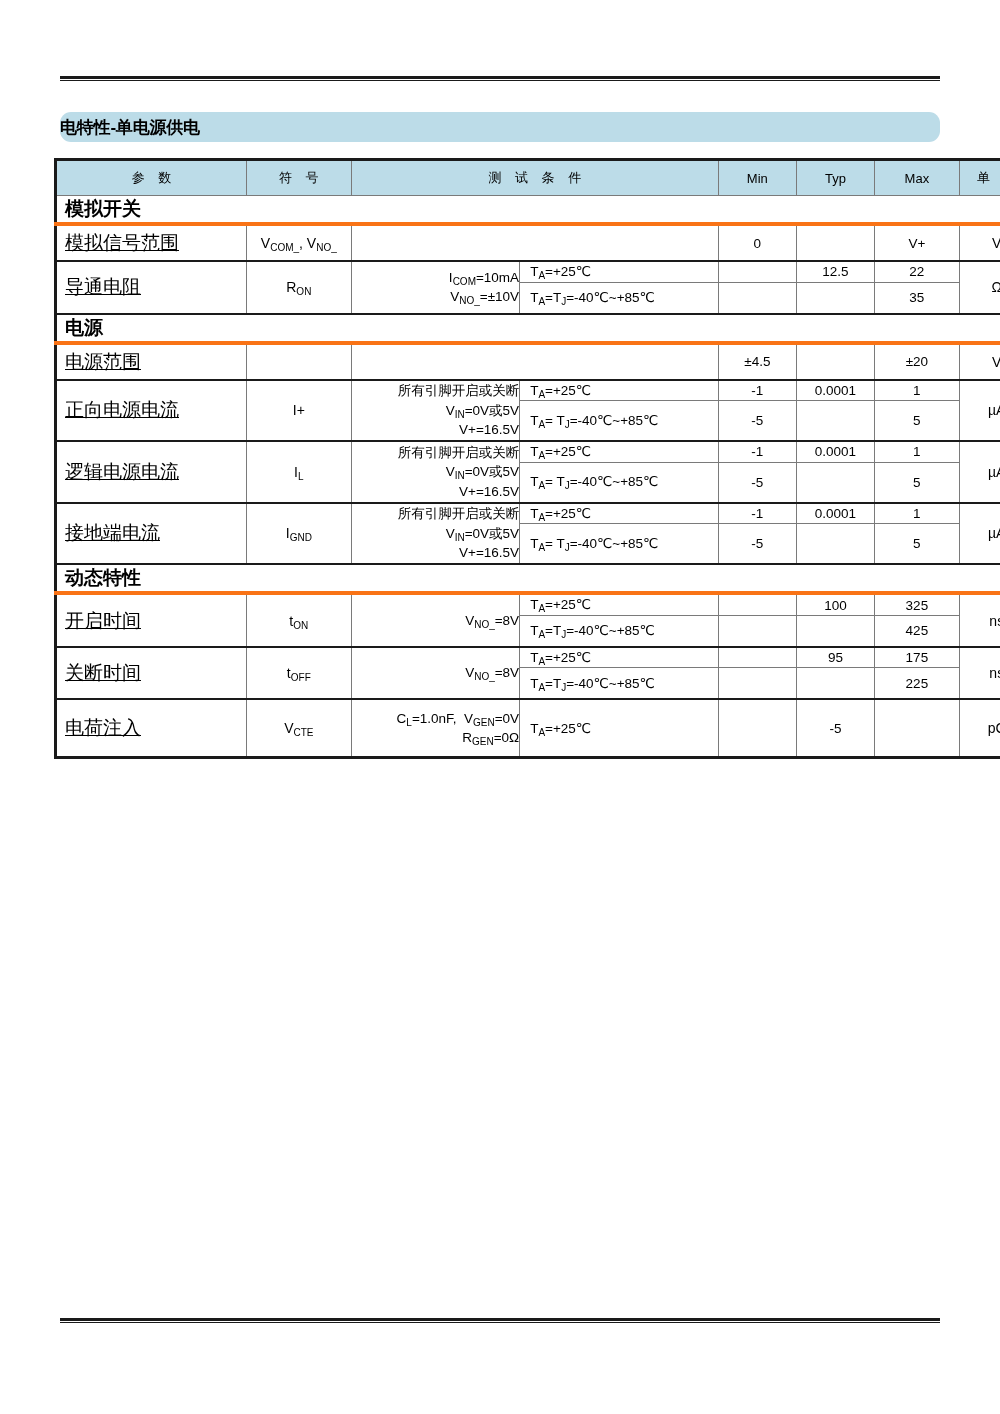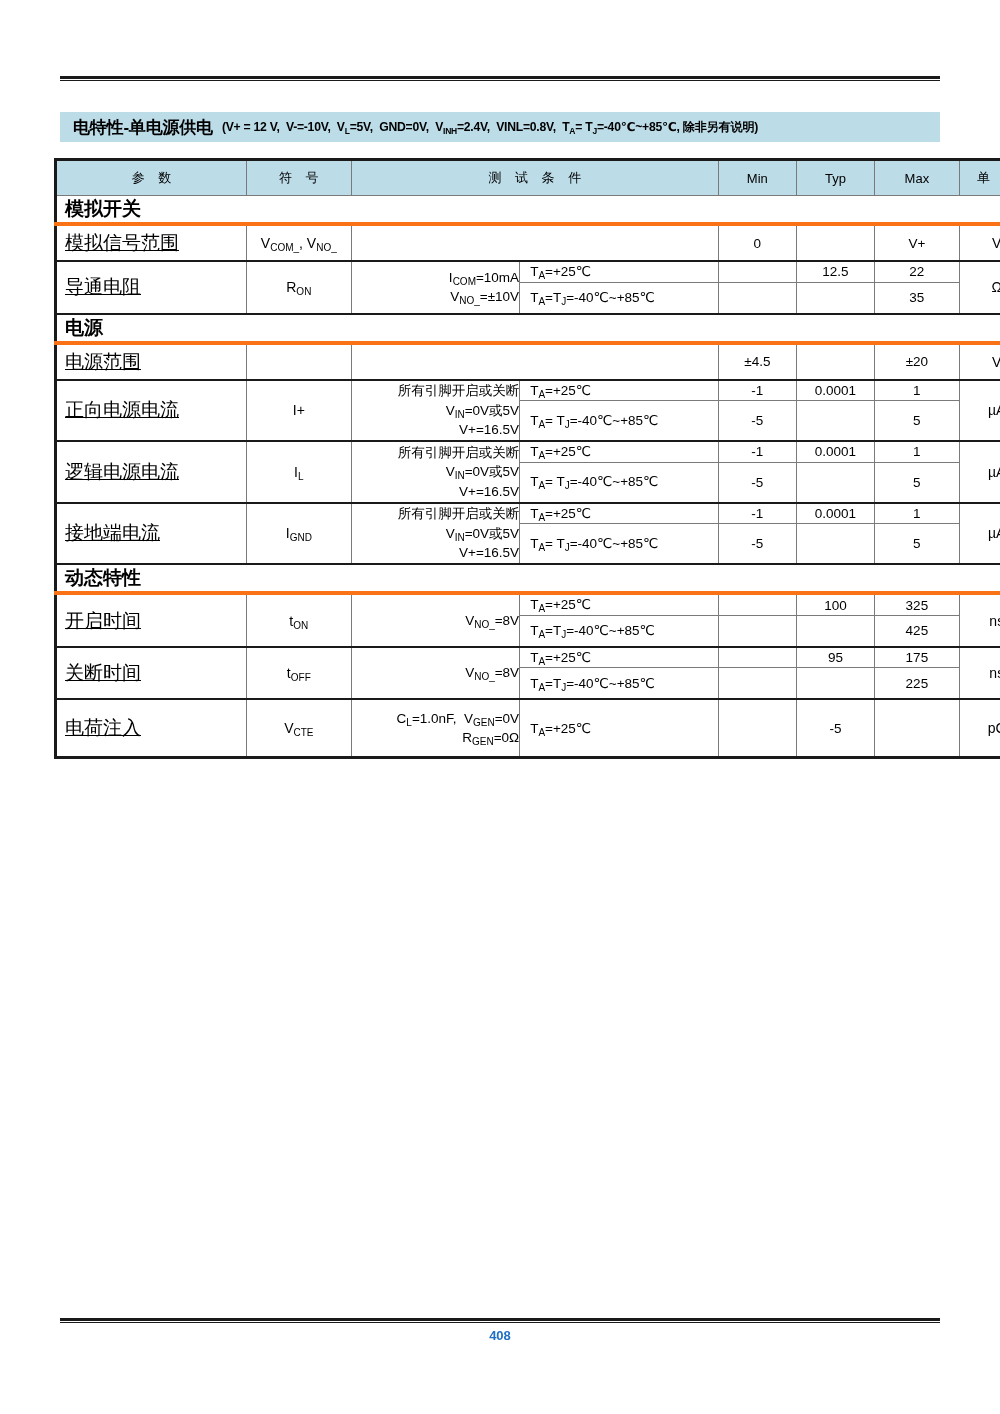--- a/index.html
+++ b/index.html
@@ -49,22 +49,23 @@
   
   .title-band {
     position: absolute;
     left: 60px;
     top: 112px;
     width: 880px;
     height: 30px;
     background: #bcdce8;
     display: flex;
     align-items: center;
-    padding-left: 13px;
+    padding-left: 0;
     box-sizing: border-box;
+    border-radius: 11px;
   }
   .title-main {
     font-size: 17px;
     font-weight: bold;
     letter-spacing: -0.2px;
     white-space: nowrap;
   }
   .title-cond {
     font-size: 12.2px;
     font-weight: bold;
@@ -154,21 +155,20 @@
 <body>
 
 <div class="page">
 
   <div class="doc-header">
     <div class="header-rule"></div>
   </div>
 
   <div class="title-band">
     <span class="title-main">电特性-单电源供电</span>
-    <span class="title-cond">(V+&nbsp;=&nbsp;12&nbsp;V,&nbsp; V-=-10V,&nbsp; V<sub>L</sub>=5V,&nbsp; GND=0V,&nbsp; V<sub>INH</sub>=2.4V,&nbsp; VINL=0.8V,&nbsp; T<sub>A</sub>=&nbsp;T<sub>J</sub>=-40℃~+85℃,&nbsp;<b>除非另有说明</b>)</span>
   </div>
 
   <table class="spec-table">
     <colgroup>
       <col style="width:170px">
       <col style="width:93px">
       <col style="width:150px">
       <col style="width:177px">
       <col style="width:69px">
       <col style="width:70px">
@@ -343,16 +343,15 @@
         <td class="num thick-bottom">-5</td>
         <td class="num thick-bottom"></td>
         <td class="unit thick-bottom">pC</td>
       </tr>
 
     </tbody>
   </table>
 
   <div class="footer">
     <div class="footer-rule"></div>
-    <div class="page-no">408</div>
   </div>
 
 </div>
 
 </body></html>

